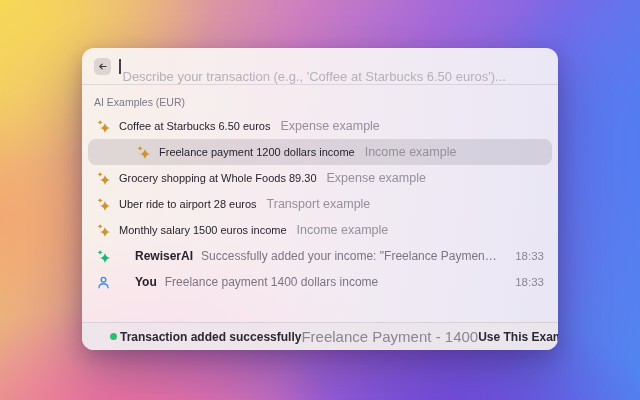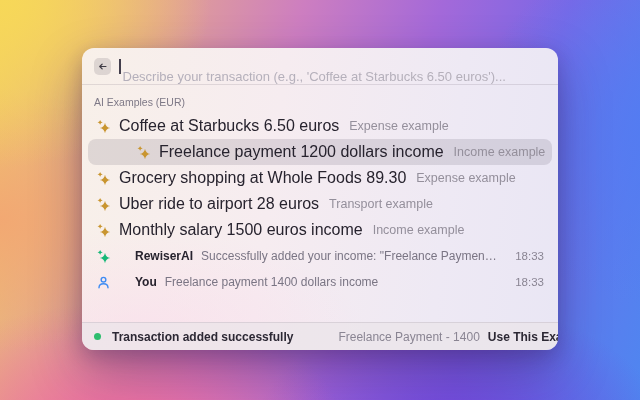--- a/index.html
+++ b/index.html
@@ -47,33 +47,33 @@
   .list { flex:1 1 auto; padding:2px 6px 0; overflow:hidden; }
   .section-title { font-size:10.5px; font-weight:500; color:#7e7987; margin:9px 6px 5px; }
   .section-title.recent { margin-top:8px; }
   .item {
     height:26px; border-radius:8px;
     display:flex; align-items:center; gap:8px; padding:0 8px;
     cursor:pointer;
   }
   .item.selected { background:rgba(73,62,84,0.14);padding-left:48px; }
   .icon { width:15px; height:15px; flex:0 0 auto; }
-  .t { font-size:16px; font-weight:500; color:#27232e; white-space:nowrap; }
+  .t { font-size:11px; font-weight:500; color:#27232e; white-space:nowrap; }
   .s { font-size:12.5px; color:#948f9b; white-space:nowrap; margin-left:2px; }
   .n { font-size:12px; font-weight:700; color:#27232e; white-space:nowrap;padding-left:16px; }
   .m { font-size:12px; color:#7a7584; white-space:nowrap; overflow:hidden; text-overflow:ellipsis; flex:0 1 auto; }
   .time { margin-left:auto; font-size:11.5px; color:#8a8593; flex:0 0 auto; padding-left:8px; }
   .footer {
-    flex:0 0 28px; display:flex; align-items:center; gap:8px; padding:0 8px;
+    flex:0 0 28px; display:flex; align-items:center; padding:0 24px;
     background:rgba(234,228,233,0.72);
     border-top:1px solid rgba(98,88,108,0.14);
   }
   .dot { width:7px; height:7px; border-radius:50%; background:#2ebd6e; margin:0 3px 0 4px; flex:0 0 auto; }
   .status-text { font-size:12px; font-weight:600; color:#2c2834; white-space:nowrap; }
-  .status-detail { font-size:12px; color:#8a8593; white-space:nowrap;margin-left:37px; }
+  .status-detail { font-size:15px; color:#8a8593; white-space:nowrap; }
   .fr { margin-left:auto; display:flex; align-items:center; gap:7px; }
   .use-label { font-size:12px; font-weight:600; color:#2c2834; white-space:nowrap; cursor:pointer; }
 </style>
 </head>
 <body>
 
 <div class="bg">
   <div class="window">
 
     <div class="search-row">

